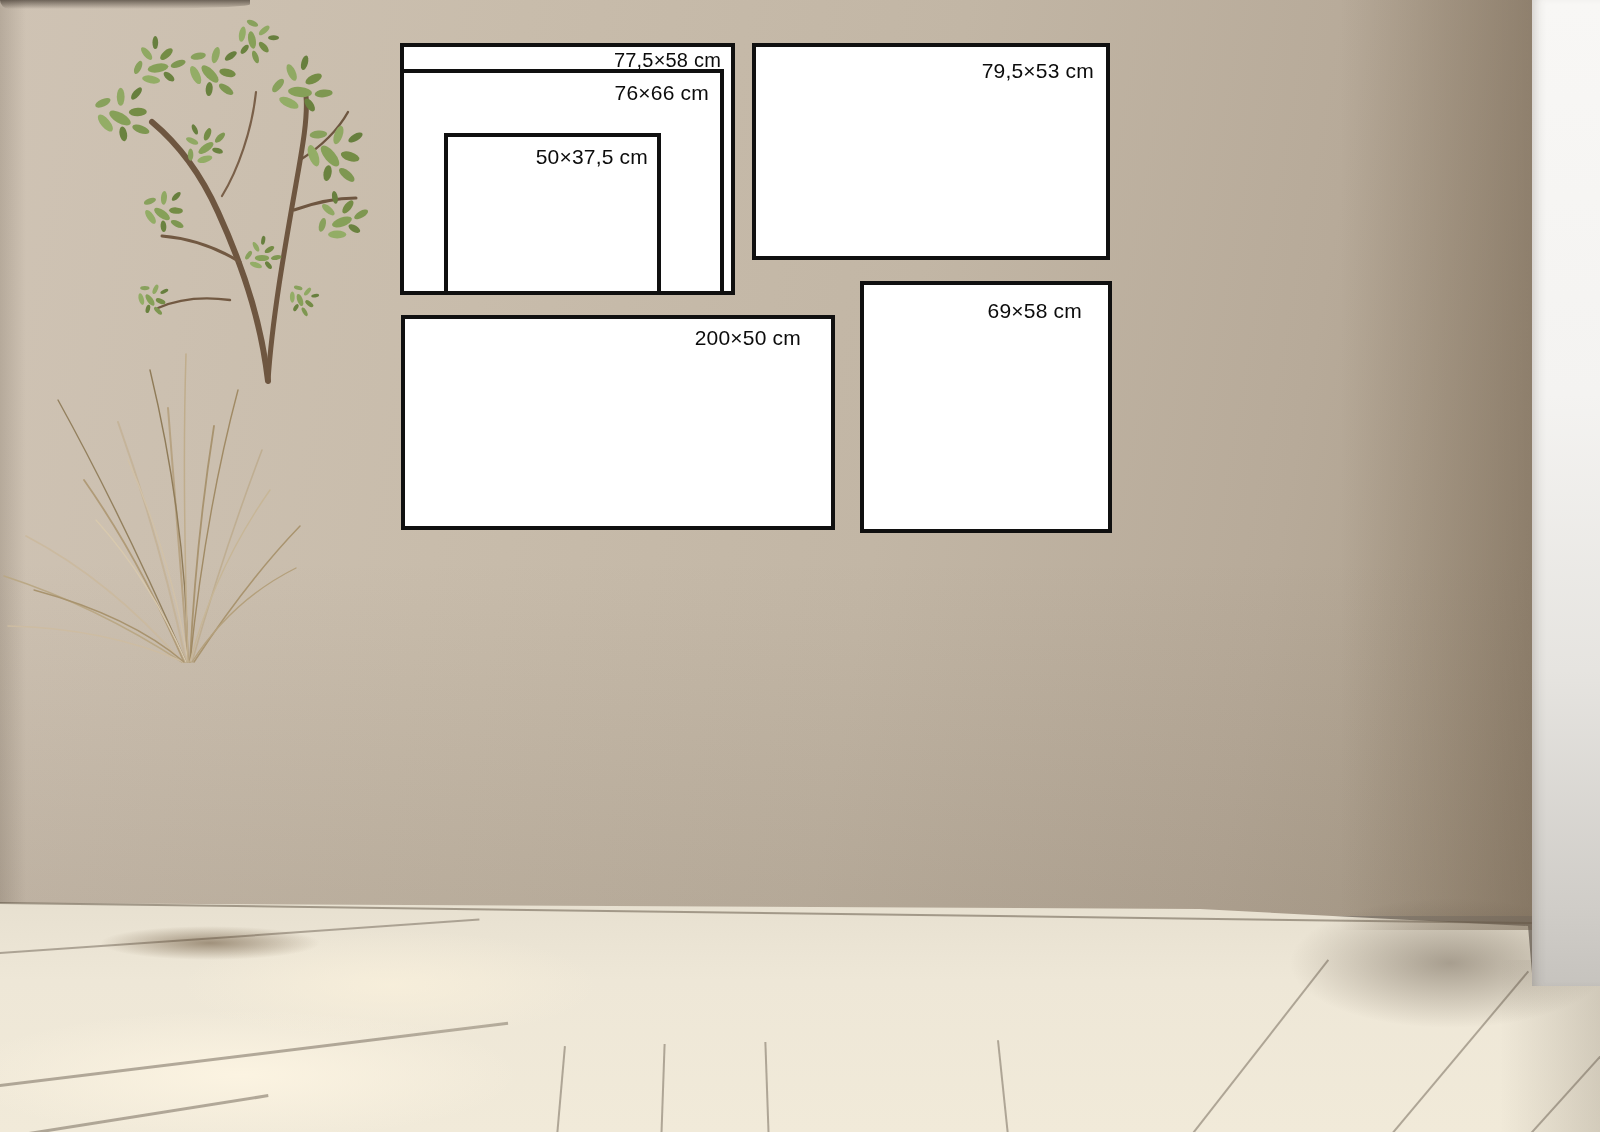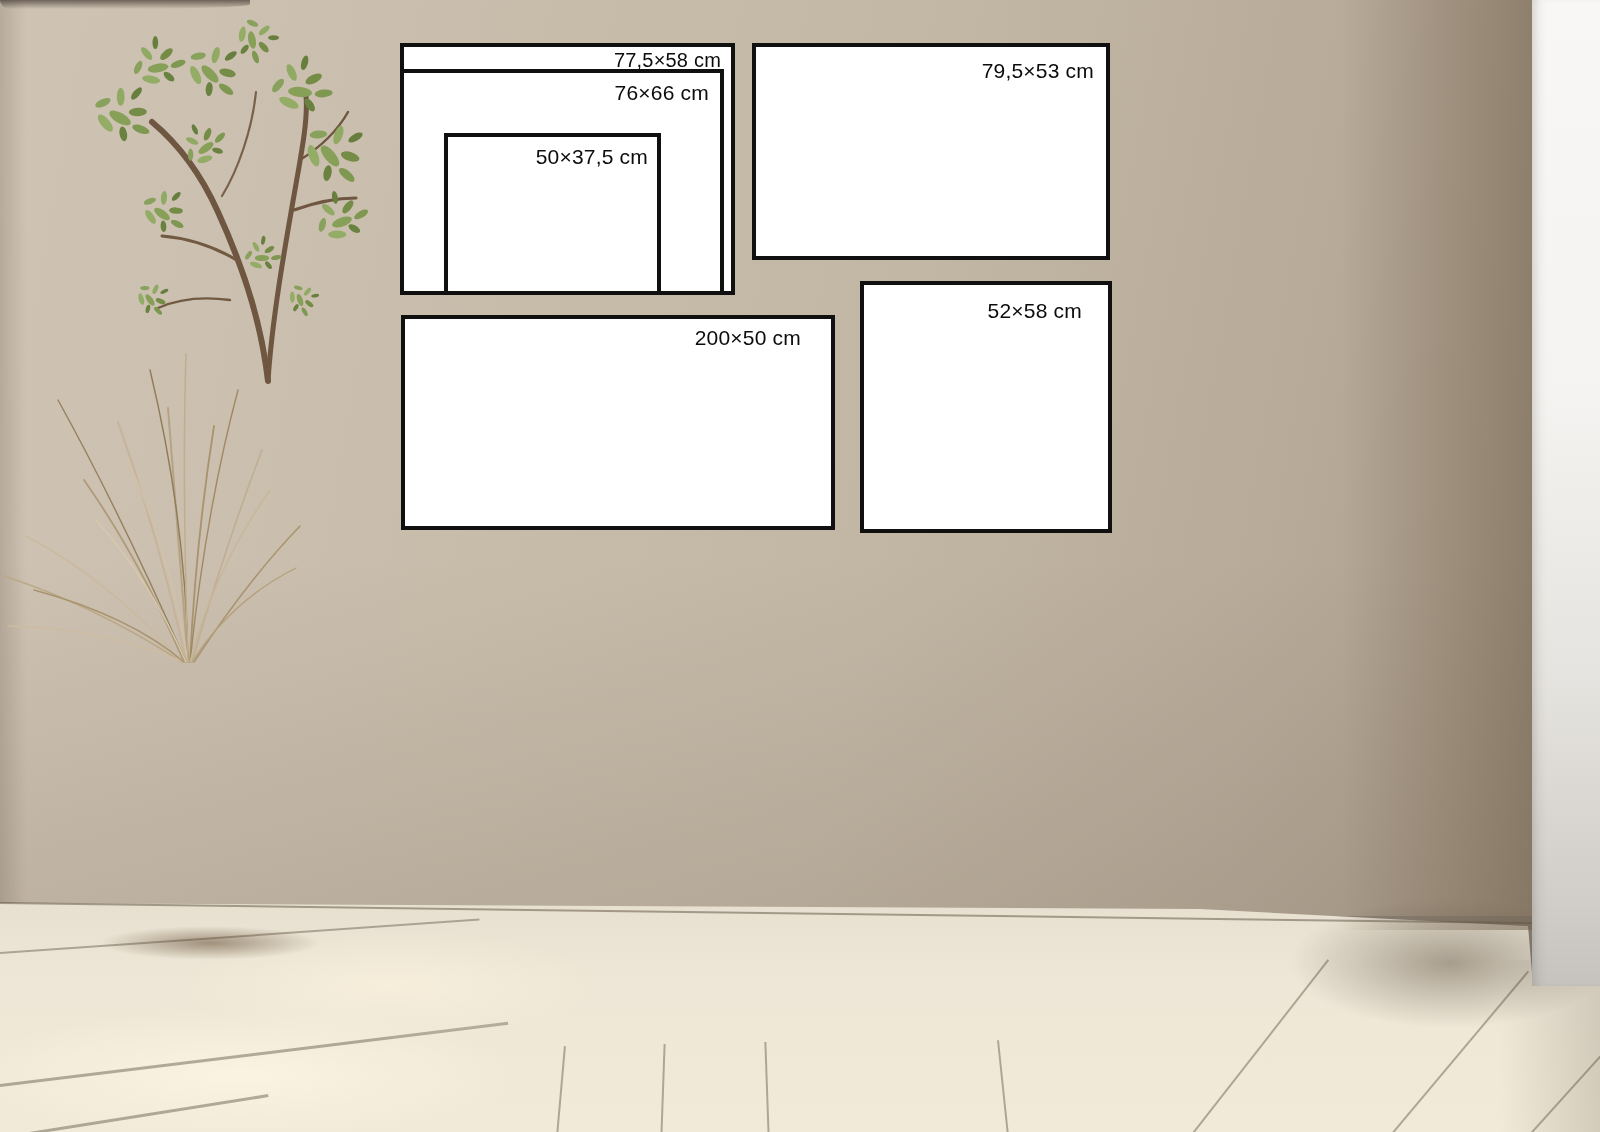--- a/index.html
+++ b/index.html
@@ -242,21 +242,21 @@
   <div class="abs frame" id="frame3">
     <span class="frame-label">50×37,5 cm</span>
   </div>
   <div class="abs frame" id="frame4">
     <span class="frame-label">79,5×53 cm</span>
   </div>
   <div class="abs frame" id="frame5">
     <span class="frame-label">200×50 cm</span>
   </div>
   <div class="abs frame" id="frame6">
-    <span class="frame-label">52×58 cm</span>
+    <span class="frame-label">69×58 cm</span>
   </div>
 
   <svg class="abs" id="grass-svg" width="310" height="360" viewBox="0 0 310 360">
     <g fill="none" stroke-linecap="round">
       <path d="M188,332 Q178,200 168,78" stroke="#b7a383" stroke-width="2"></path>
       <path d="M190,332 Q196,210 214,96" stroke="#a8936f" stroke-width="1.8"></path>
       <path d="M186,332 Q160,210 118,92" stroke="#c5b49a" stroke-width="2"></path>
       <path d="M184,332 Q140,230 84,150" stroke="#b09b78" stroke-width="1.8"></path>
       <path d="M192,332 Q224,220 262,120" stroke="#bfae92" stroke-width="1.6"></path>
       <path d="M194,332 Q248,250 300,196" stroke="#a9946f" stroke-width="1.5"></path>

